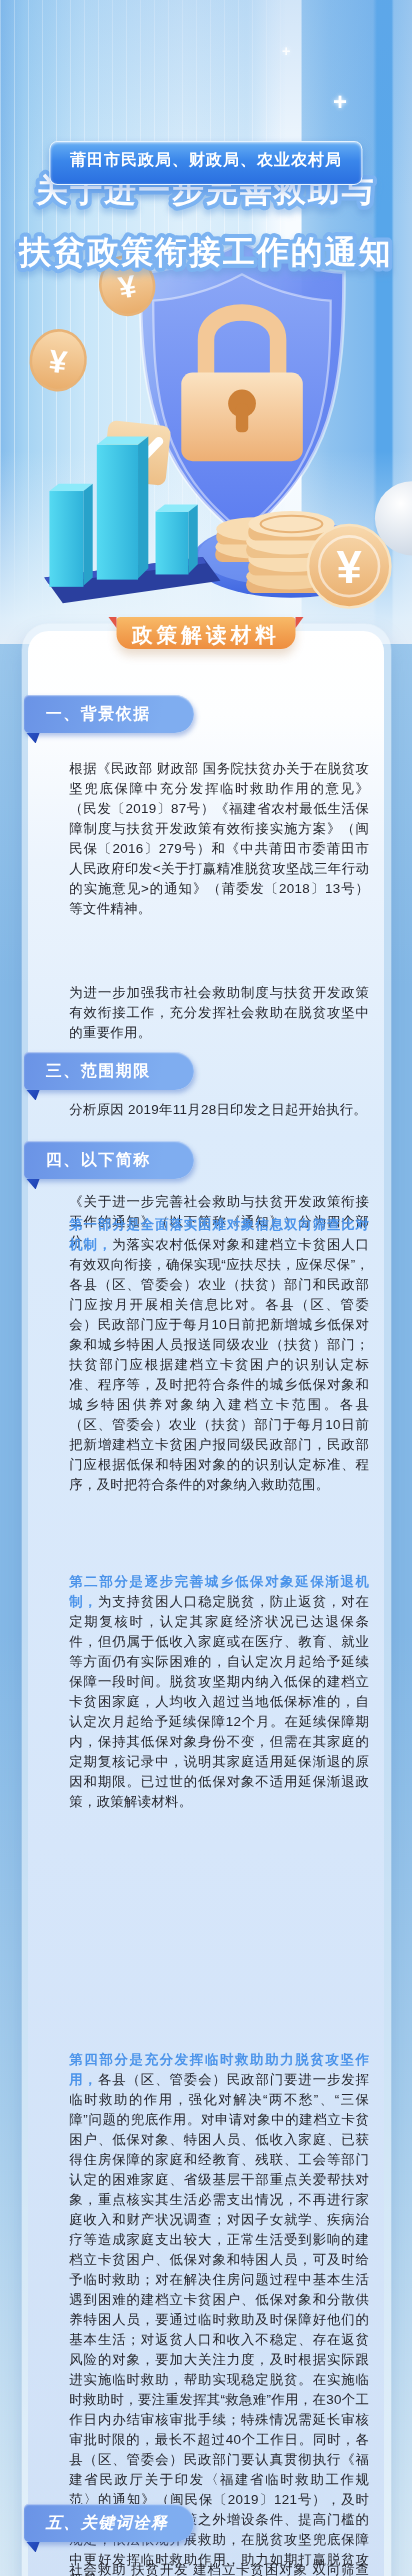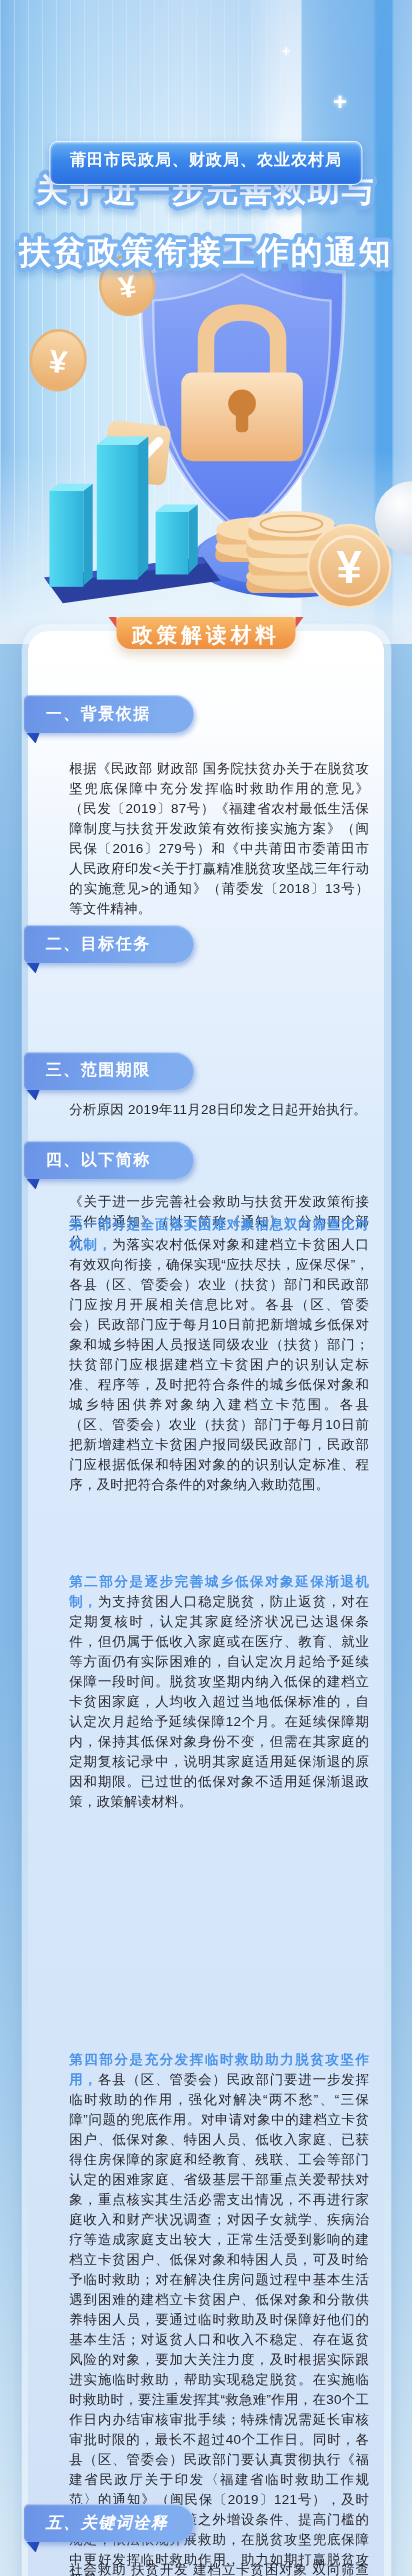--- a/index.html
+++ b/index.html
@@ -56,21 +56,21 @@
     line-height:38px; padding-left:21.6px; white-space:nowrap; }
   .pill::after { content:""; position:absolute; left:2.1px; top:38px; width:13.4px; height:10.8px;
     background:linear-gradient(135deg,#2b55c8,#1d3fae); clip-path:polygon(0 0,100% 0,70% 100%); }
   
   .para { position:absolute; left:41px; width:300px; font-size:13.4px; line-height:20px;
     letter-spacing:0.3px; color:#26272e; text-align:justify; font-weight:500; }
   .lead { color:#4c94ea; font-weight:700; }
   
   .pill-1{top:64px;} .para-1{top:116px;margin-top:12px;}
   .pill-2{top:294px;} .para-2{top:352px;}
-  .pill-3{top:421px;font-family:Liberation Mono, monospace;} .para-3{top:469px;}
+  .pill-3{top:421px;} .para-3{top:469px;}
   .pill-4{top:510px;} .para-4a{top:561px;}
   .para-4b{top:584px;} .para-4c{top:941px;} .para-4d{top:1171px;} .para-4e{top:1419px;}
   .pill-5{top:1873px;font-style:italic;} .para-5{top:1929px;}
 </style>
 </head>
 <body>
 
 <div class="hero">
   <div class="stripes"></div>
   <div class="tint"></div>
@@ -210,23 +210,21 @@
 <div class="ribbon">政策解读材料</div>
 
 <div class="card">
   <div class="card-inner">
 
     <div class="pill pill-1">
       <h2>一、背景依据</h2>
     </div>
     <p class="para para-1">根据《民政部 财政部 国务院扶贫办关于在脱贫攻坚兜底保障中充分发挥临时救助作用的意见》（民发〔2019〕87号）《福建省农村最低生活保障制度与扶贫开发政策有效衔接实施方案》（闽民保〔2016〕279号）和《中共莆田市委莆田市人民政府印发&lt;关于打赢精准脱贫攻坚战三年行动的实施意见&gt;的通知》（莆委发〔2018〕13号）等文件精神。</p>
 
-    <div class="pill pill-2">
-      <h2>二、目标任务</h2>
-    </div>
+    <p class="para para-2">为进一步加强我市社会救助制度与扶贫开发政策有效衔接工作，充分发挥社会救助在脱贫攻坚中的重要作用。</p>
 
     <div class="pill pill-3">
       <h2>三、范围期限</h2>
     </div>
     <p class="para para-3">分析原因 2019年11月28日印发之日起开始执行。</p>
 
     <div class="pill pill-4">
       <h2>四、以下简称</h2>
     </div>
     <p class="para para-4a">《关于进一步完善社会救助与扶贫开发政策衔接工作的通知》（以下简称《通知》）分为四个部分。</p>

